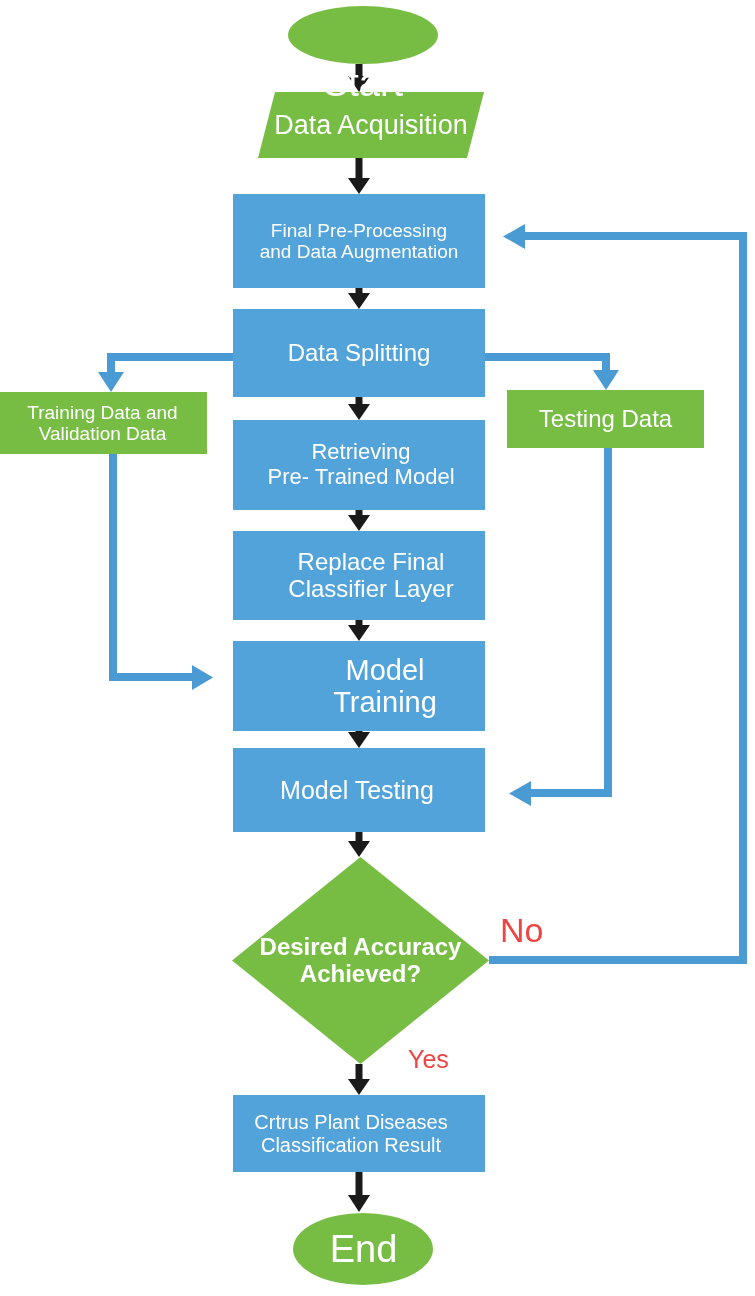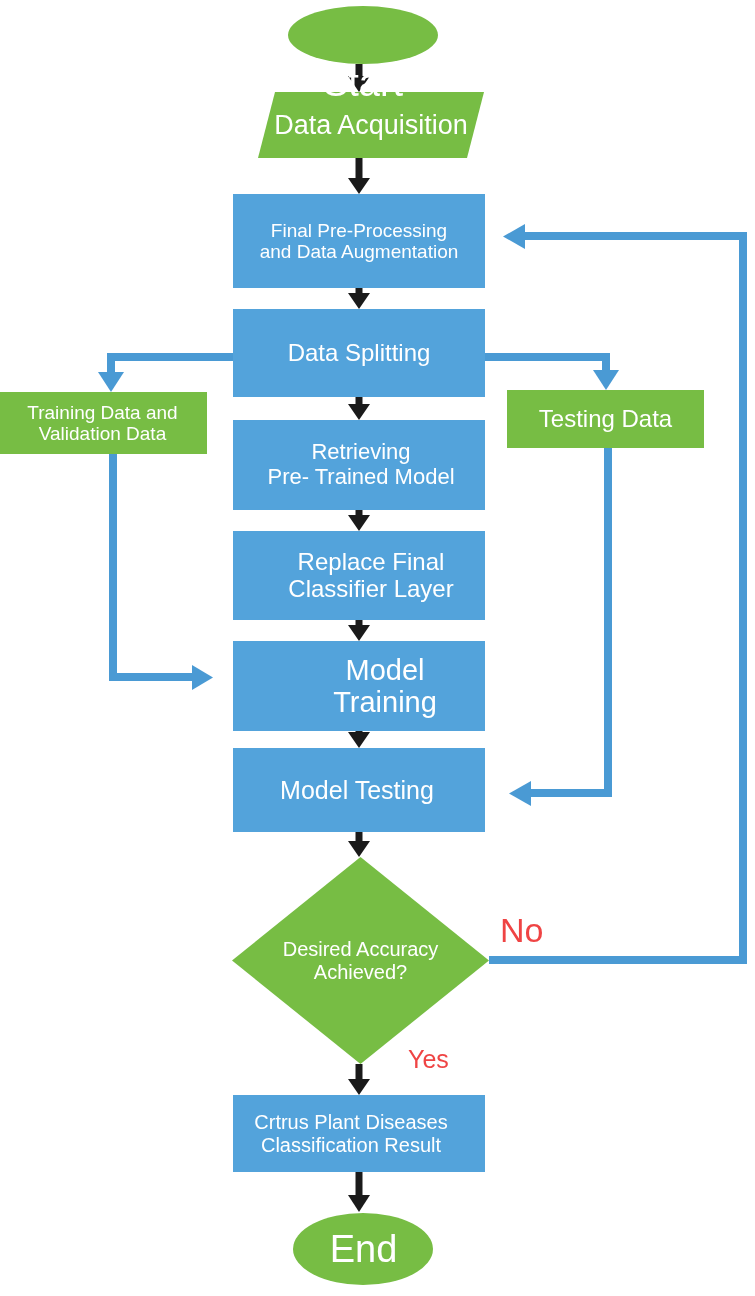--- a/index.html
+++ b/index.html
@@ -171,21 +171,21 @@
 Pre- Trained Model</div>
 
   <div class="node-label" style="left:233px;top:531px;width:276px;height:89px;font-size:24px;">Replace Final
 Classifier Layer</div>
 
   <div class="node-label" style="left:233px;top:641px;width:272px;height:90px;font-size:29px;margin-left:16px;">Model
 Training</div>
 
   <div class="node-label" style="left:233px;top:748px;width:248px;height:84px;font-size:25px;">Model Testing</div>
 
-  <div class="node-label" style="left:232px;top:857px;width:257px;height:207px;font-size:20px;">Desired Accuracy
+  <div class="node-label" style="left:232px;top:857px;width:257px;height:207px;font-size:24px;font-weight:bold;">Desired Accuracy
 Achieved?</div>
 
   <div class="node-label" style="left:225px;top:1095px;width:252px;height:77px;font-size:20px;">Crtrus Plant Diseases
 Classification Result</div>
 
   <div class="node-label" style="left:293px;top:1213px;width:141px;height:72px;font-size:38px;">End</div>
 
   <div class="edge-label" style="left:500px;top:913px;font-size:34px;">No</div>
 
   <div class="edge-label" style="left:408px;top:1047px;font-size:25px;">Yes</div>

